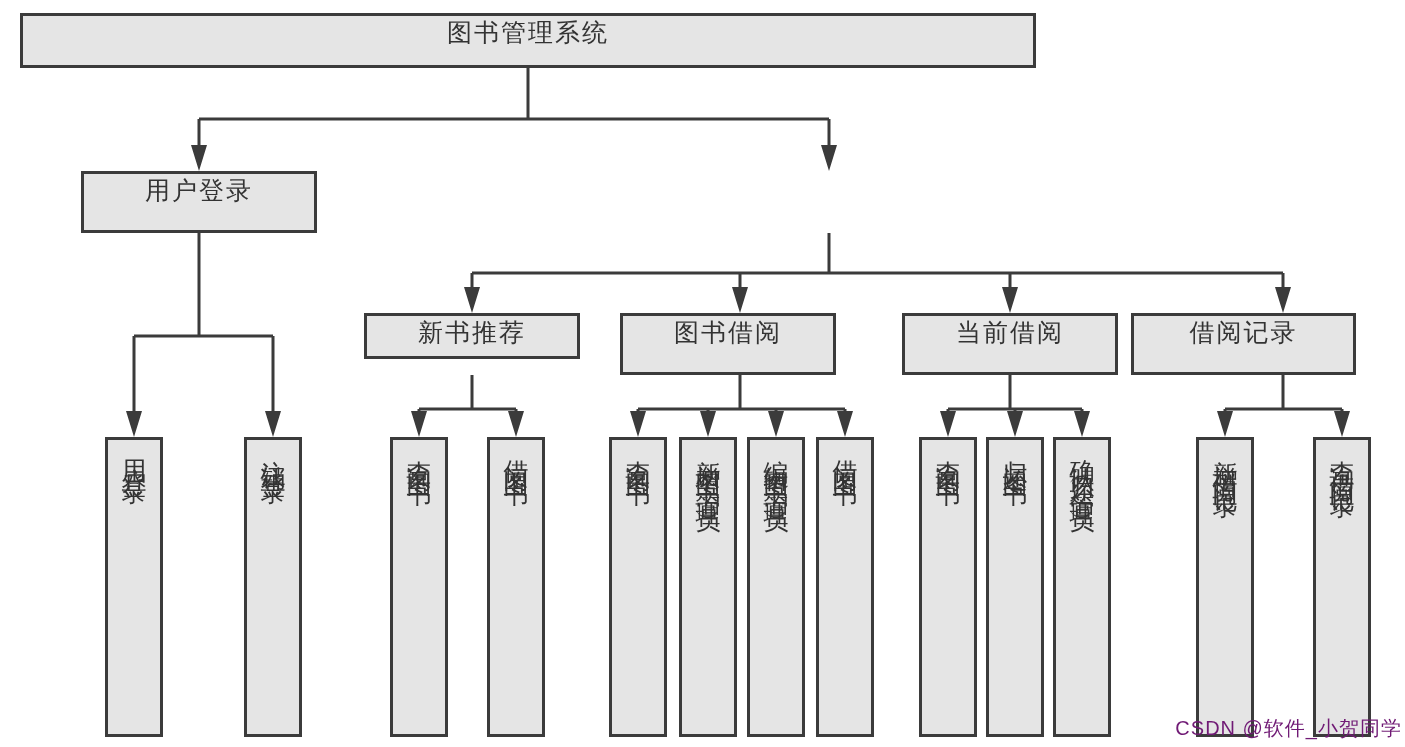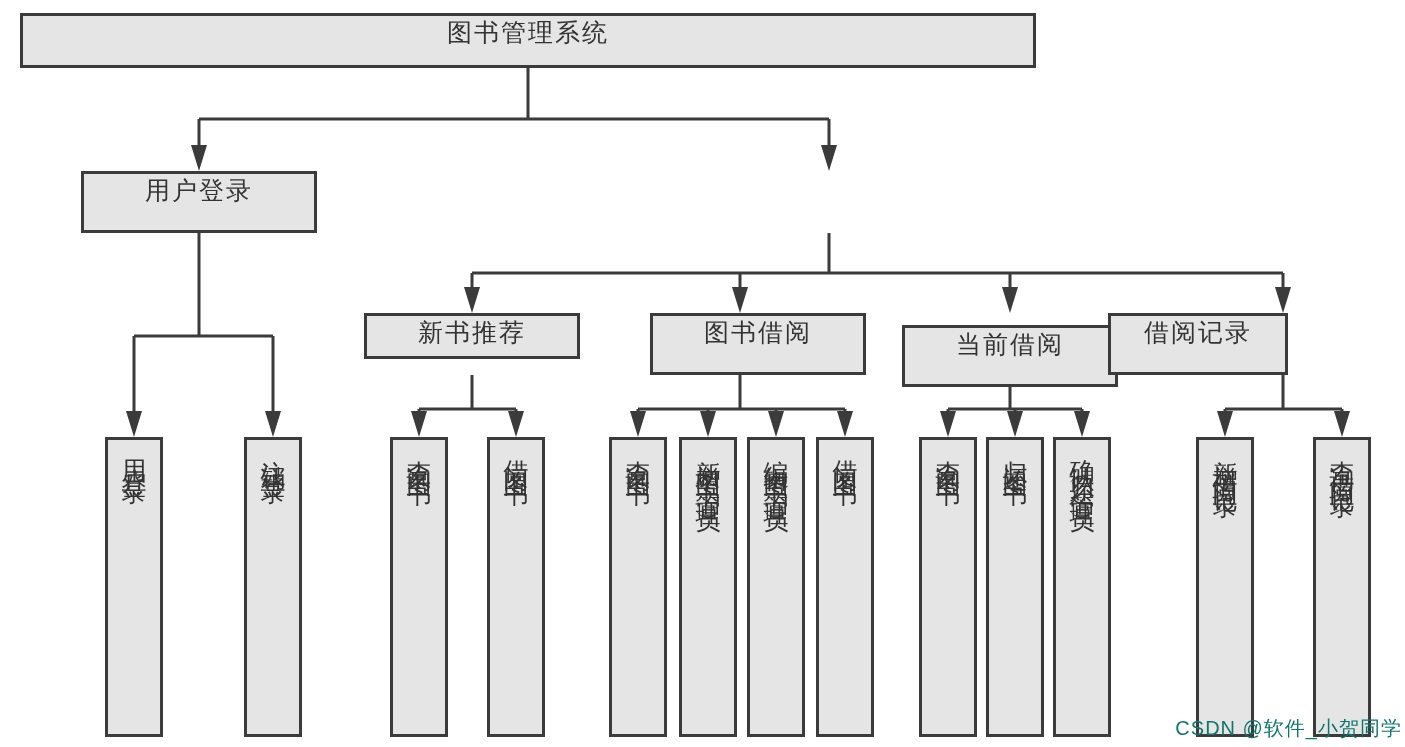--- a/index.html
+++ b/index.html
@@ -40,21 +40,21 @@
     line-height: 1;
     letter-spacing: 7px;
     color: #333333;
   }
   #watermark {
     position: absolute;
     right: 3px;
     bottom: 5px;
     font-size: 20px;
     letter-spacing: 1px;
-    color: #0f766e;
+    color: #701a75;
     z-index: 2;
     white-space: nowrap;
   }
 </style>
 </head>
 <body>
 
 <div id="stage">
 
   <svg id="connectors" width="1405" height="747" viewBox="0 0 1405 747">
@@ -81,27 +81,27 @@
     <span>图书管理系统</span>
   </div>
 
   <div class="node h-node" style="left:81px; top:171px; width:236px; height:62px;">
     <span>用户登录</span>
   </div>
 
   <div class="node h-node" style="left:364px; top:313px; width:216px; height:46px;">
     <span>新书推荐</span>
   </div>
-  <div class="node h-node" style="left:650px; top:313px; width:216px; height:62px;">
+  <div class="node h-node" style="left:620px; top:313px; width:216px; height:62px;">
     <span>图书借阅</span>
   </div>
-  <div class="node h-node" style="left:902px; top:313px; width:216px; height:62px;margin-top:12px;">
+  <div class="node h-node" style="left:902px; top:313px; width:216px; height:62px;">
     <span>当前借阅</span>
   </div>
-  <div class="node h-node" style="left:1108px; top:313px; width:180px; height:62px;">
+  <div class="node h-node" style="left:1131px; top:313px; width:225px; height:62px;">
     <span>借阅记录</span>
   </div>
 
   <div class="node leaf" style="left:105px; top:437px; width:58px; height:300px;">
     <span>用户登录</span>
   </div>
   <div class="node leaf" style="left:244px; top:437px; width:58px; height:300px;">
     <span>注销登录</span>
   </div>
 

